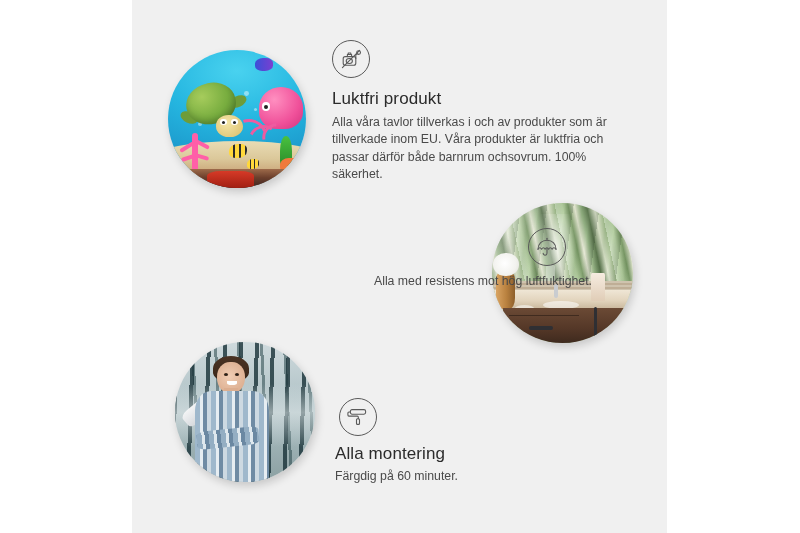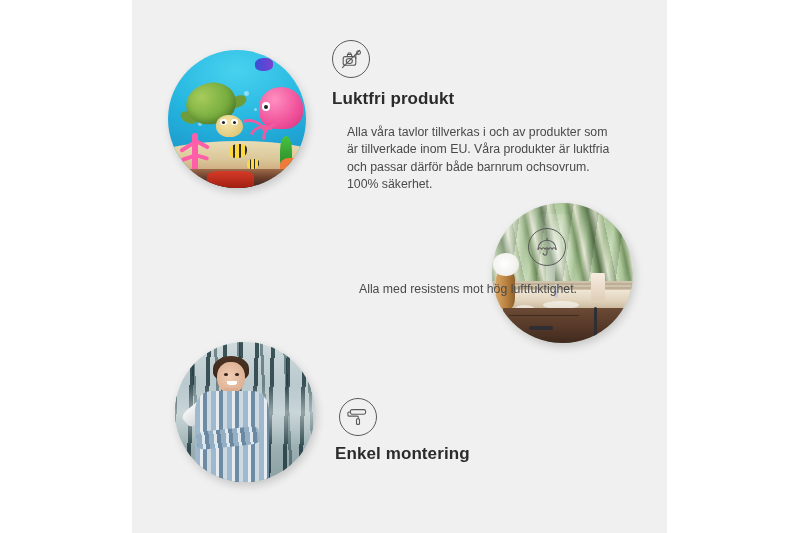--- a/index.html
+++ b/index.html
@@ -291,26 +291,26 @@
   .icon-circle {
     width: 38px; height: 38px;
     border: 1.6px solid #5a5a5a;
     border-radius: 50%;
     display: flex; align-items: center; justify-content: center;
     box-sizing: border-box;
   }
   .feature h3 {
     margin: 0;
     font-size: 17px;
-    font-weight: bold;
+    font-weight: normal;
     color: #2b2b2b;
     letter-spacing: .1px;
   }
   .feature p {
-    margin: 15px;
+    margin: 0;
     font-size: 12.3px;
     line-height: 1.42;
     color: #4a4a4a;
   }
 
   
   #feature-odourfree { left: 200px; top: 40px; width: 300px; }
   #feature-odourfree .icon-circle { margin-bottom: 11px; }
   #feature-odourfree h3 { margin-bottom: 5px; }
 
@@ -455,17 +455,18 @@
         <div class="icon-circle">
           <svg width="26" height="26" viewBox="0 0 26 26" aria-hidden="true">
             <g fill="none" stroke="#5a5a5a" stroke-width="1.1" stroke-linecap="round" stroke-linejoin="round">
               <rect x="5.4" y="5.6" width="15.2" height="4.6" rx="1.6"></rect>
               <path d="M5.4 8 H3.9 a1 1 0 0 0 -1 1 v2.1 a1 1 0 0 0 1 1 h8.4 a1 1 0 0 1 1 1 v1.6"></path>
               <rect x="11.5" y="14.8" width="3" height="5.6" rx="1"></rect>
             </g>
           </svg>
         </div>
       </div>
-      <h3>Enkel montering</h3>
+      <h3>Alla montering</h3>
+      <p>Färgdig på 60 minuter.</p>
     </div>
 
   </div>
 </div>
 
 </body></html>

